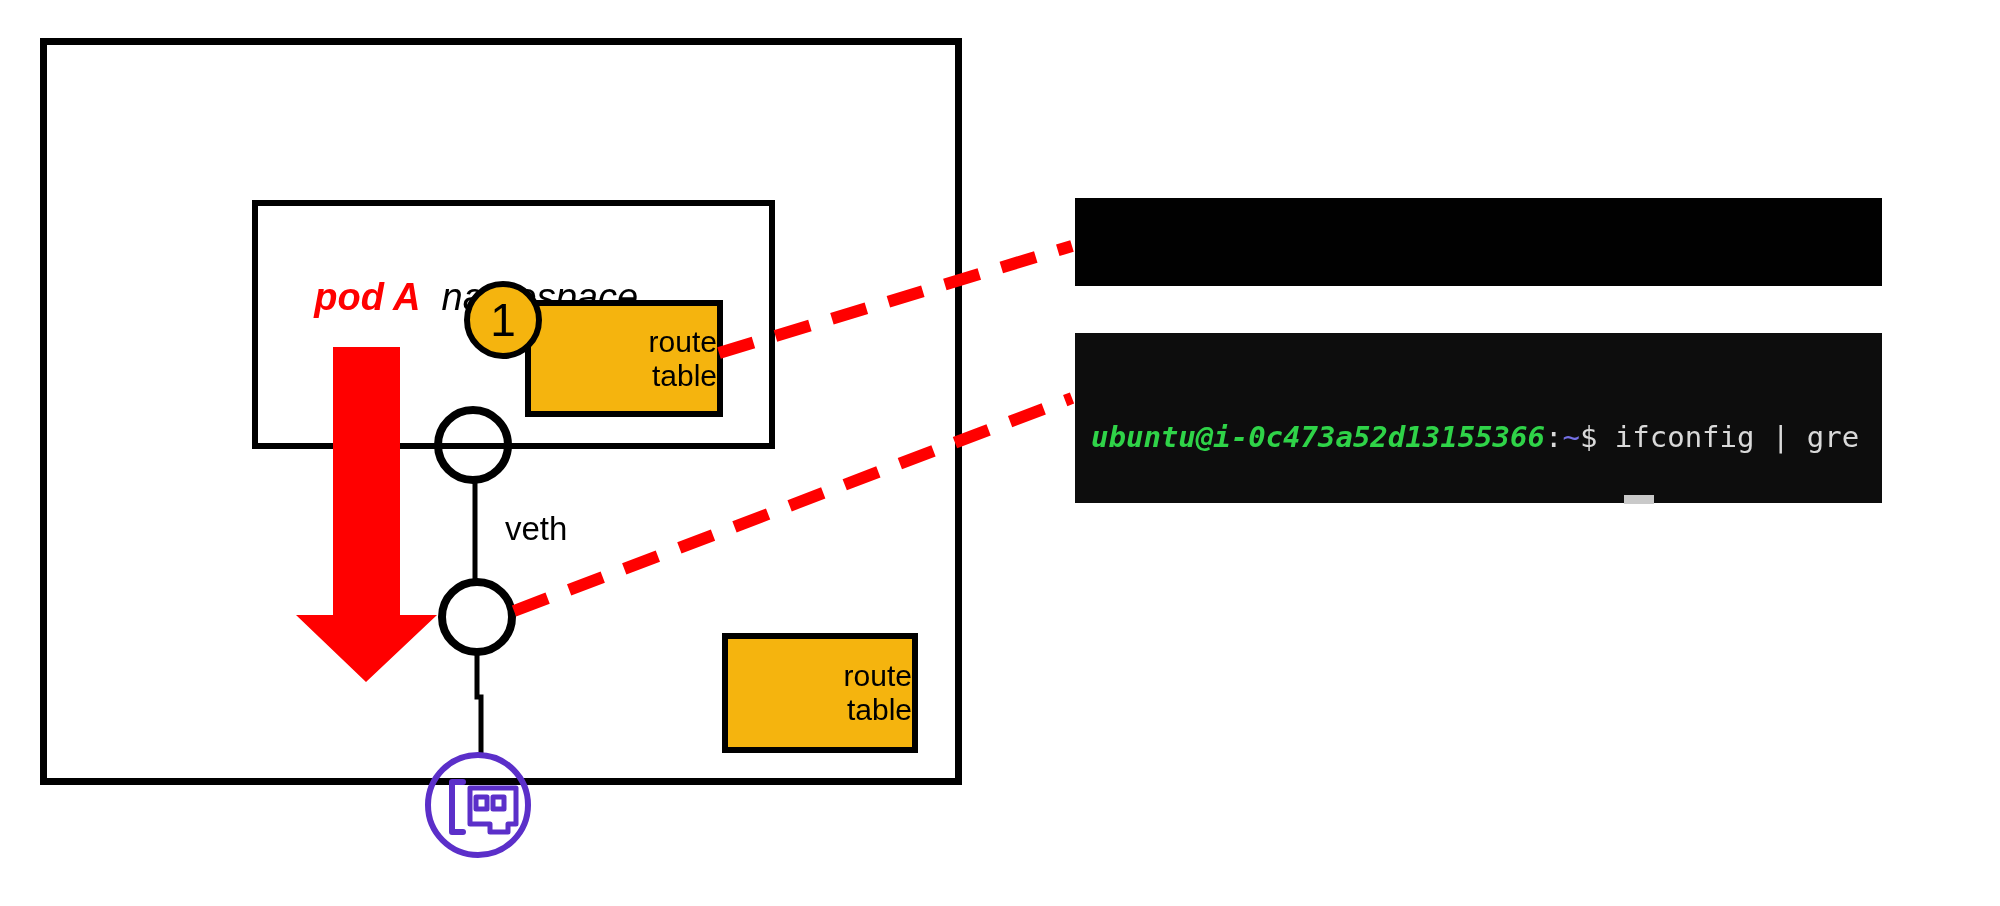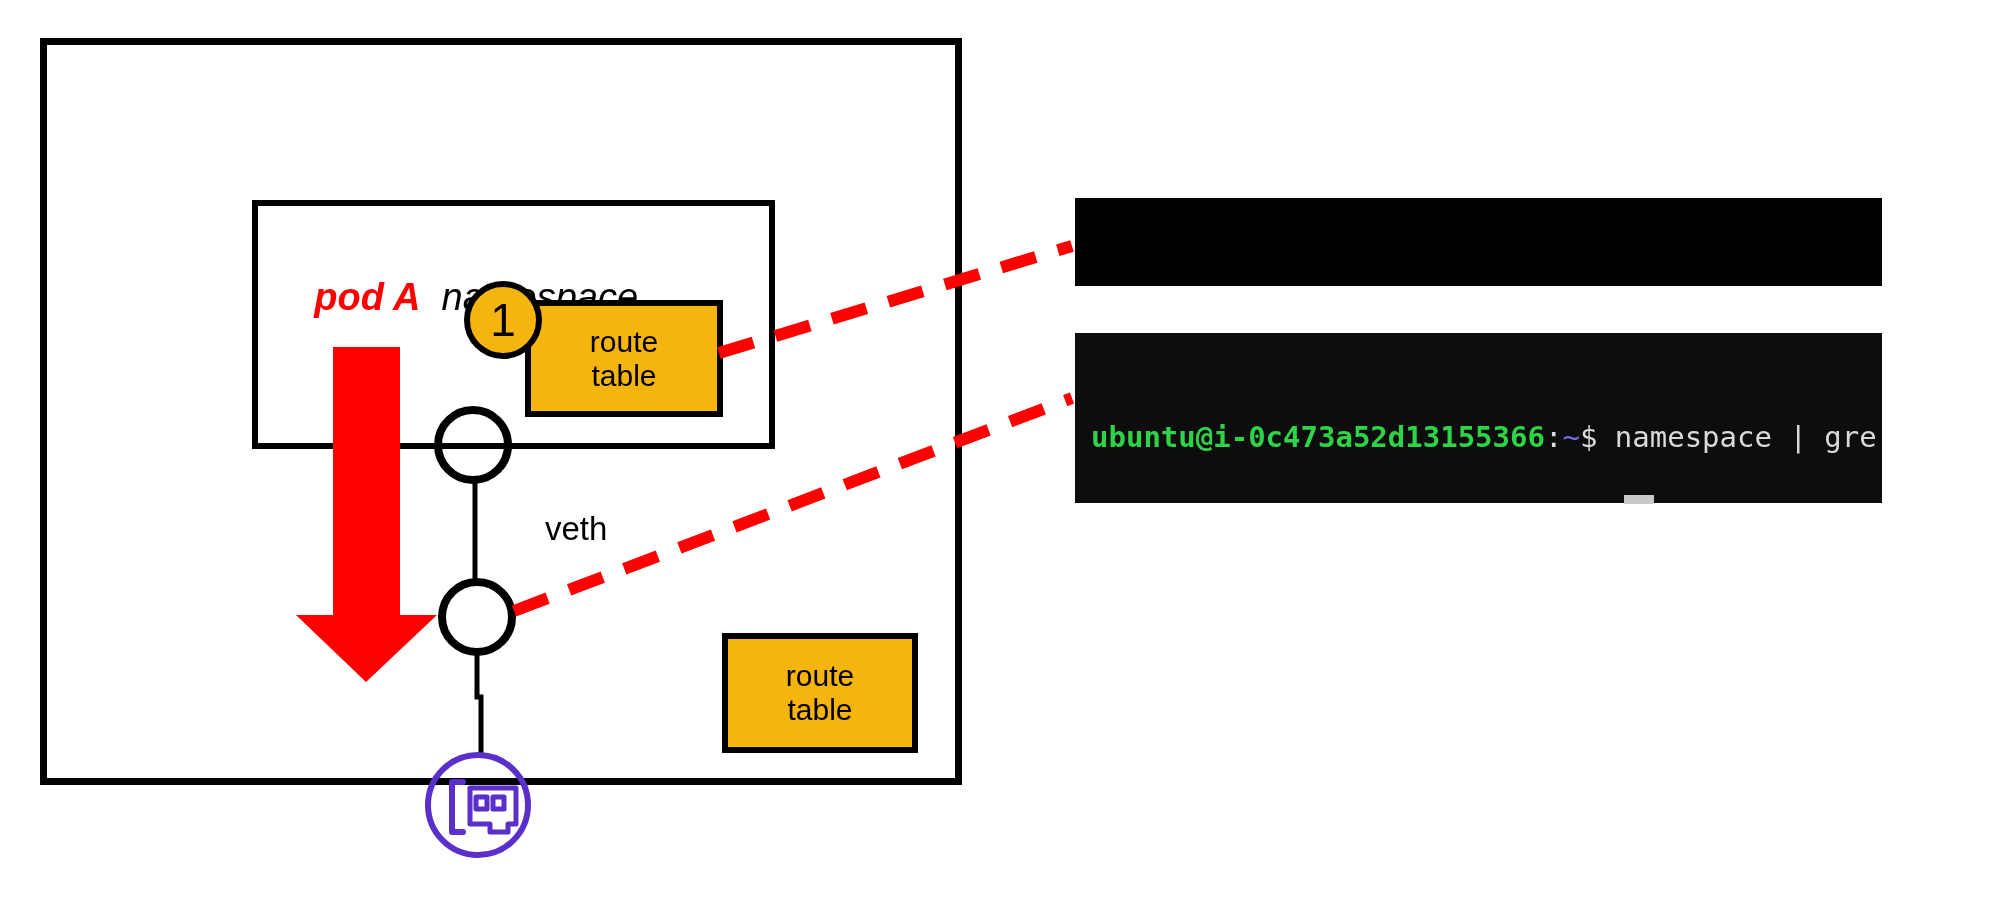--- a/index.html
+++ b/index.html
@@ -50,21 +50,21 @@
     white-space: pre;
   }
 
   .rt {
     position: absolute;
     background: var(--amber, #f5b40e);
     border: 6px solid #000;
     color: #000;
     display: flex;
     flex-direction: column;
-    align-items: center;
+    align-items: flex-end;
     justify-content: center;
     font-size: 30px;
     line-height: 34px;
     text-align: center;
   }
   .rt-pod  { left: 525px; top: 300px; width: 186px; height: 105px; }
   .rt-node { left: 722px; top: 633px; width: 184px; height: 108px; }
 
   .badge {
     position: absolute;
@@ -78,21 +78,20 @@
     justify-content: center;
     font-size: 46px;
     color: #000;
   }
 
   .veth-label {
     position: absolute;
     left: 505px; top: 510px;
     font-size: 33px;
     color: #000;
-    margin-left: 40px;
   }
 
   
   .overlay {
     position: absolute;
     left: 0; top: 0;
     width: 2000px; height: 906px;
     pointer-events: none;
   }
 
@@ -115,21 +114,21 @@
   }
   .term-2 {
     left: 1075px; top: 333px;
     width: 807px; height: 170px;
     background: var(--term2-bg, #0d0d0d);
     font-size: 29px;
     line-height: 41px;
     padding: 2px 0 0 16px;
     box-sizing: border-box;
   }
-  .seg-green { color: var(--term-green, #2fd348); font-weight: bold; }
+  .seg-green { color: var(--term-green, #2fd348); font-weight: bold; font-style: italic; }
   .seg-tilde { color: var(--term-tilde, #7470e4); }
 
   .scroll-tab {
     position: absolute;
     left: 1624px; top: 495px;
     width: 30px; height: 9px;
     background: var(--tab-gray, #c9c9c9);
   }
 </style>
 </head>
@@ -161,21 +160,21 @@
   </div>
 
   <div class="veth-label">veth</div>
 
   <div class="term term-1">
     <div>netshoot-pod-7757d5dd99-94m4z# arp</div>
     
   </div>
 
   <div class="term term-2">
-    <div><span class="seg-green">ubuntu@i-0c473a52d13155366</span><span>:</span><span class="seg-tilde">~</span><span>$ namespace | gre</span></div>
+    <div><span class="seg-green">ubuntu@i-0c473a52d13155366</span><span>:</span><span class="seg-tilde">~</span><span>$ ifconfig | gre</span></div>
     
     
     
   </div>
   <div class="scroll-tab"></div>
 
   <svg class="overlay" viewBox="0 0 2000 906">
 
     <polygon points="333,347 400,347 400,615 437,615 366,682 296,615 333,615" style="fill: var(--red, #ff0000);"></polygon>
 

